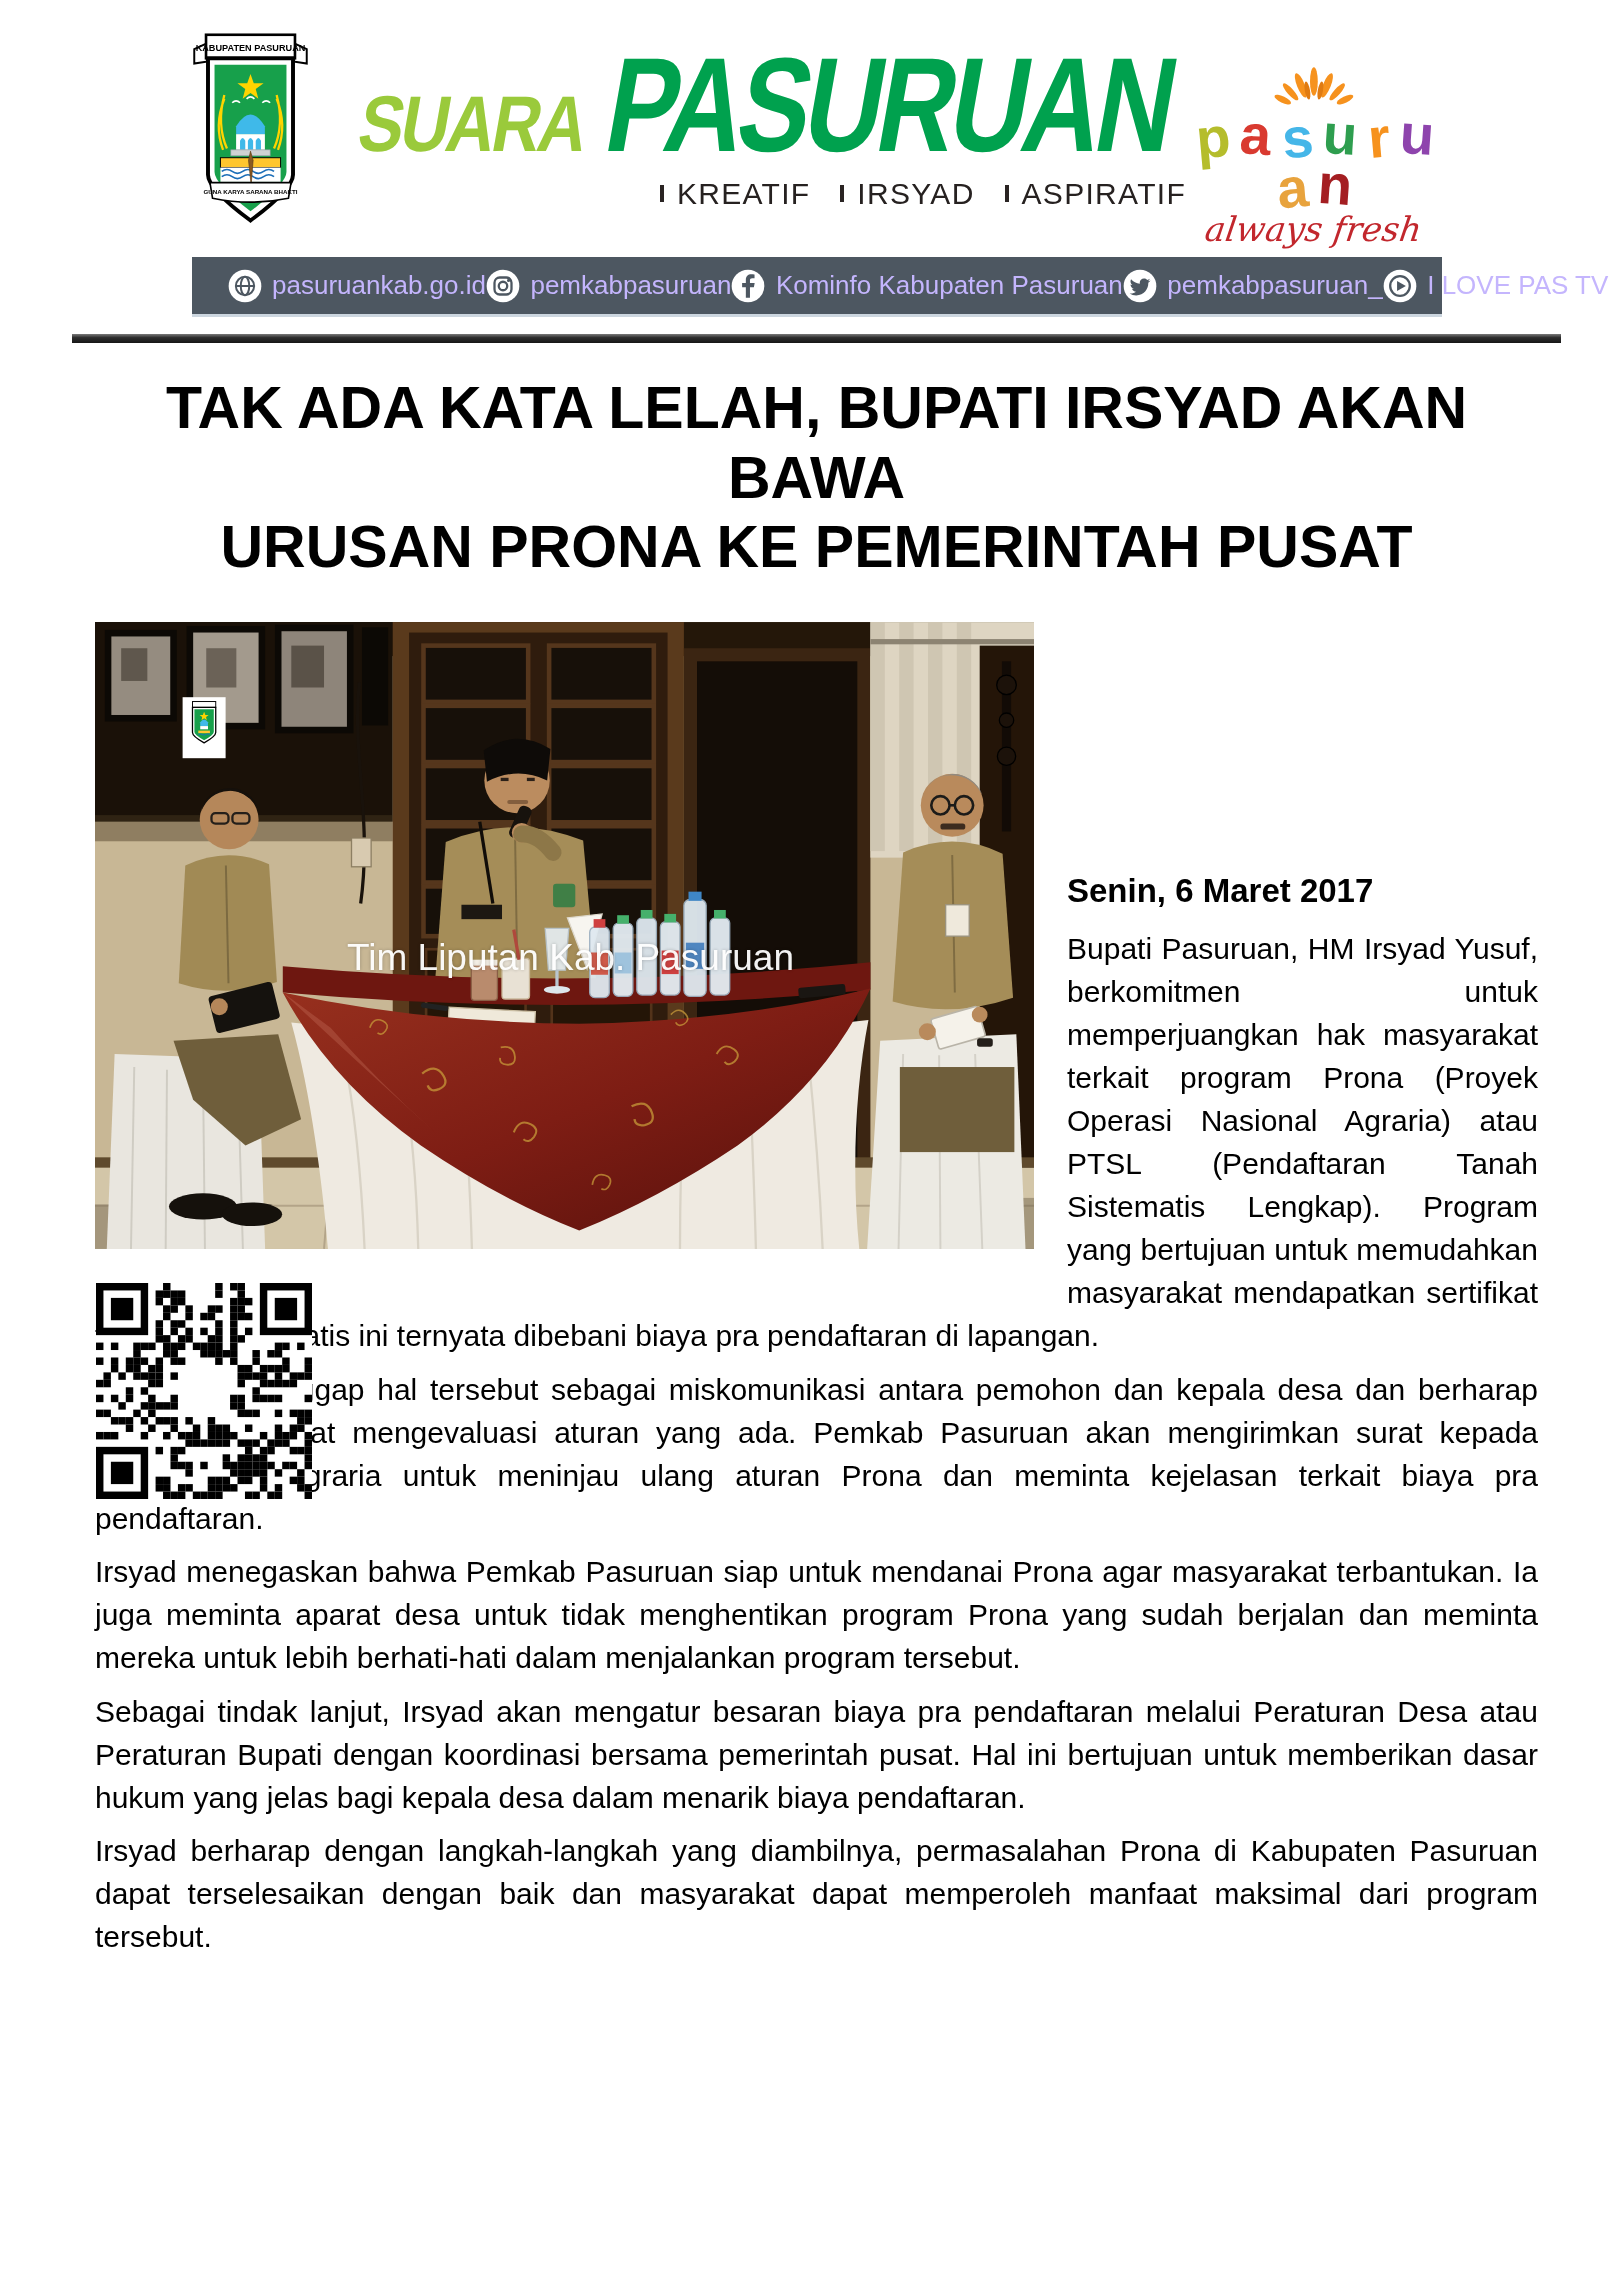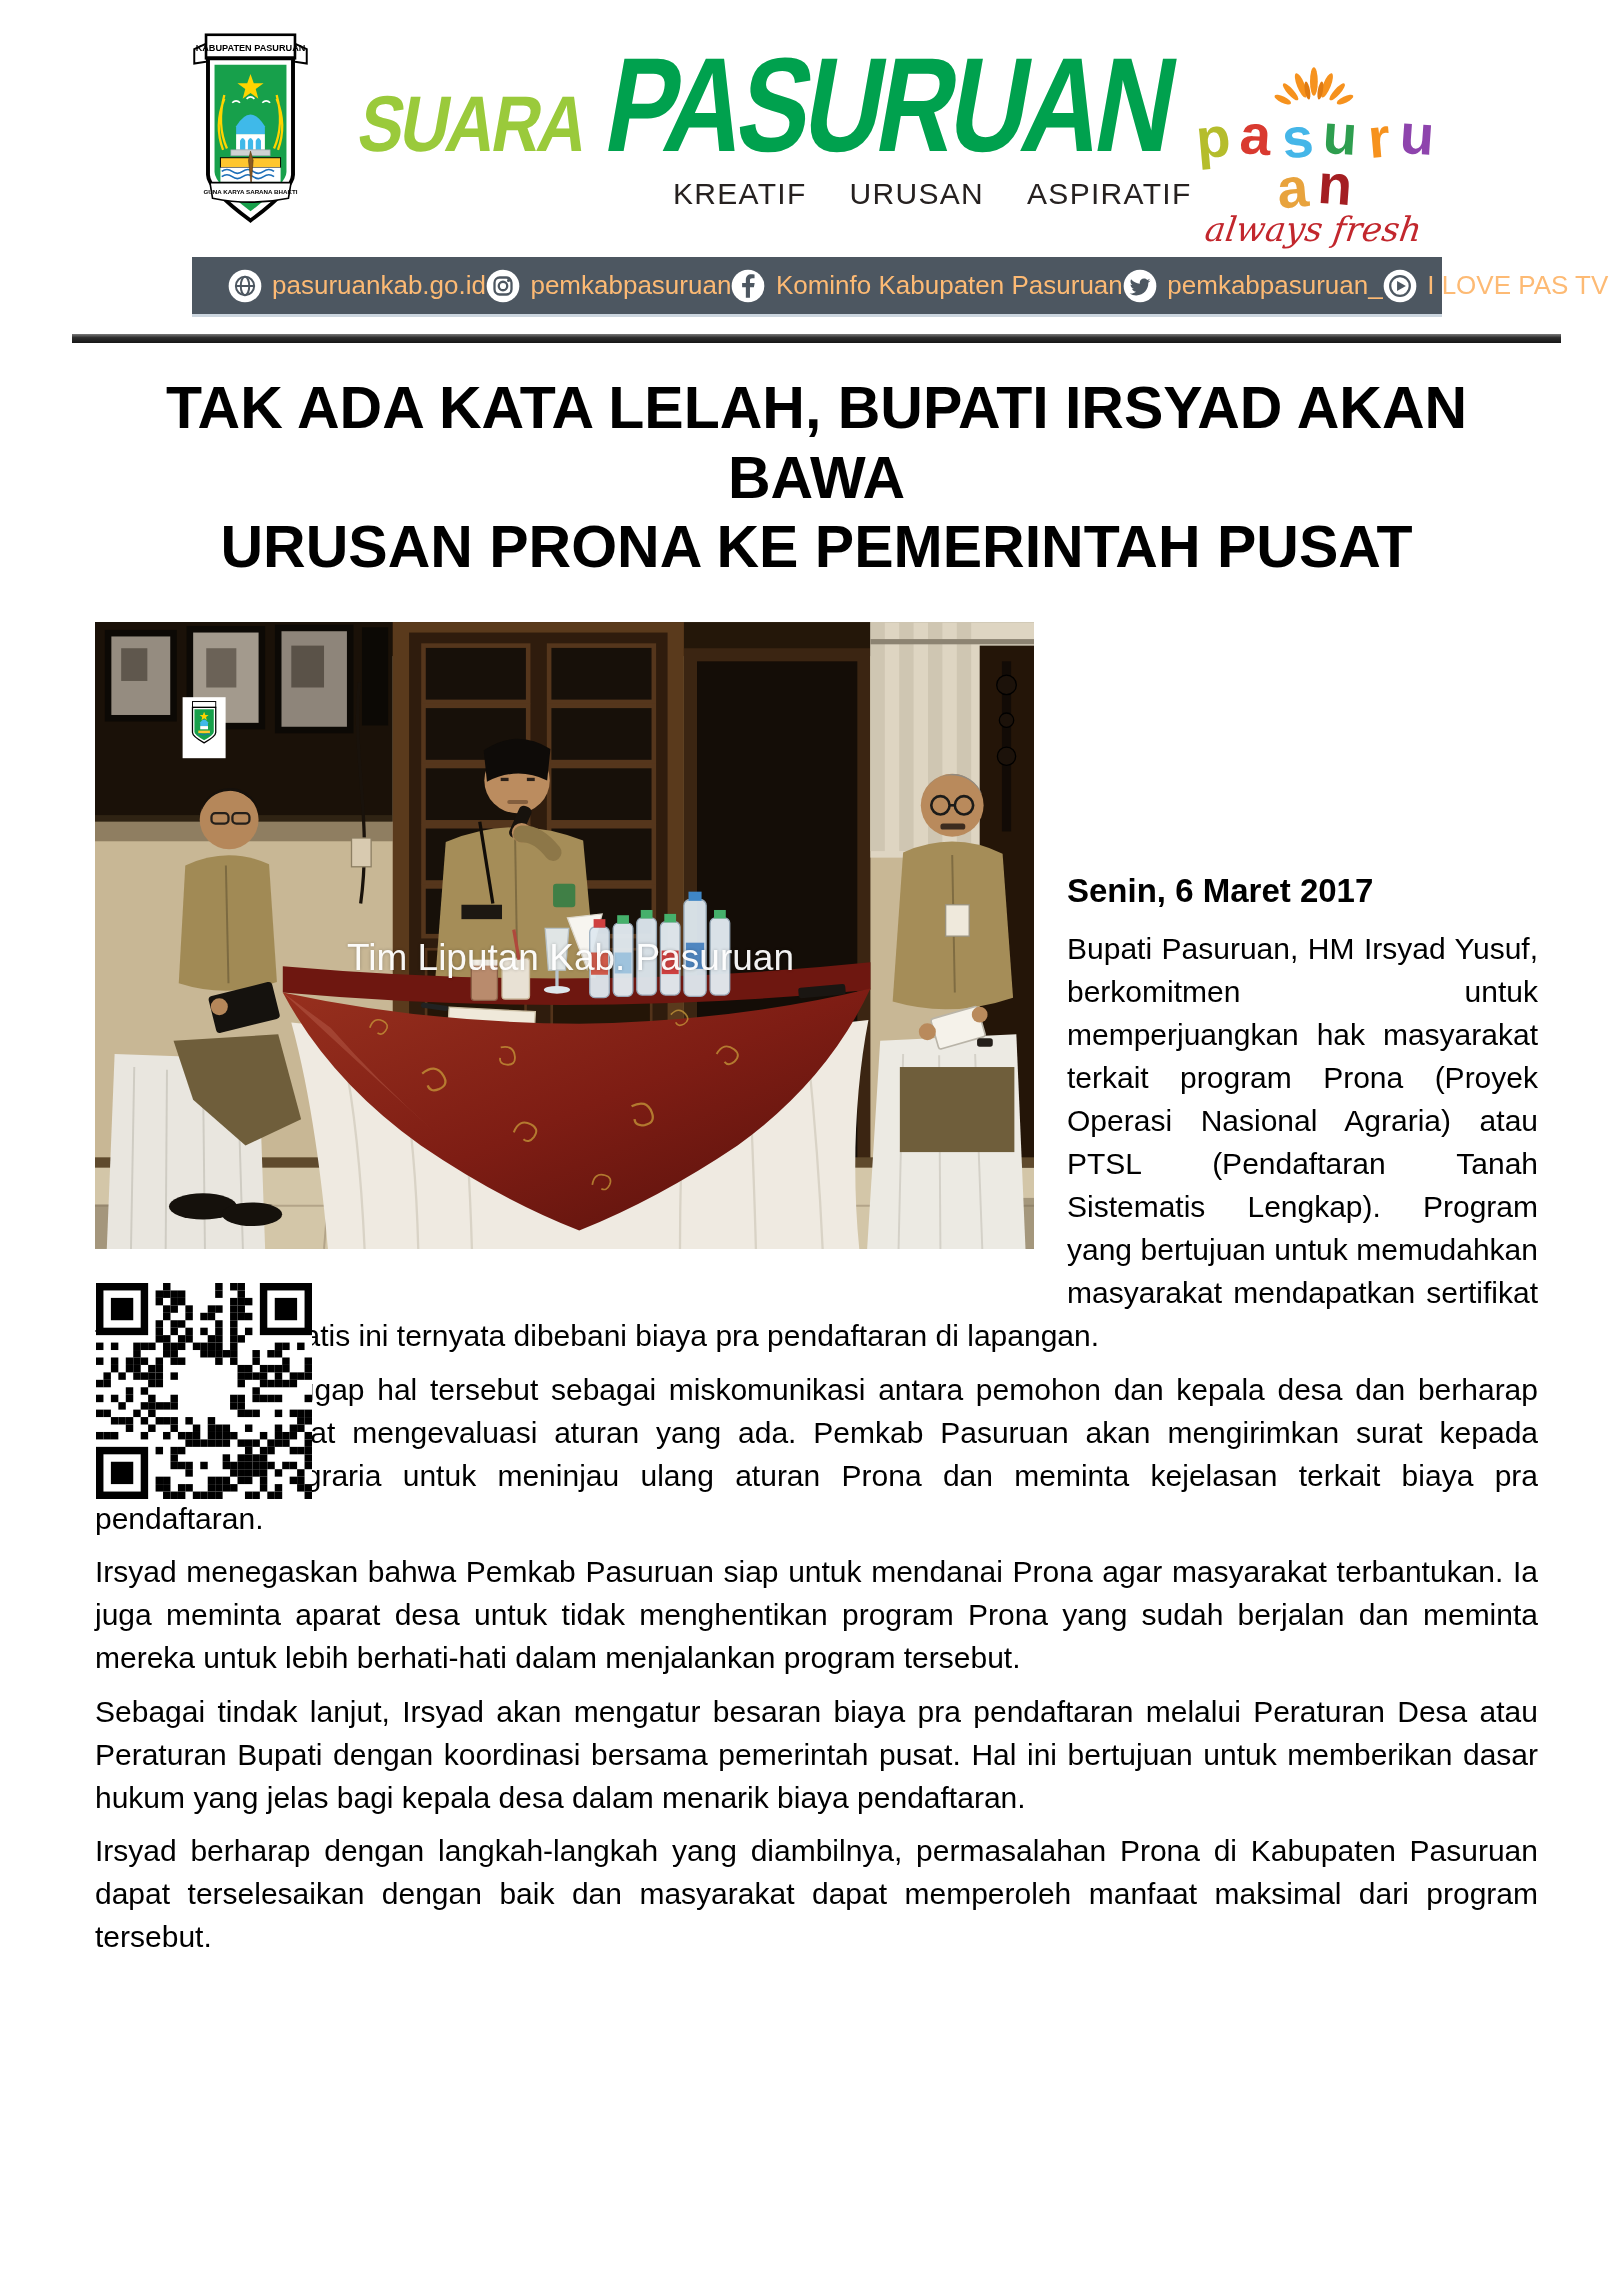--- a/index.html
+++ b/index.html
@@ -26,21 +26,21 @@
   .fresh-word span{display:inline-block;}
   .fresh-word span:nth-child(odd){transform:rotate(-5deg) translateY(1.3px);}
   .fresh-word span:nth-child(even){transform:rotate(4deg) translateY(-2px);}
   .fresh-script{font-family:"DejaVu Serif",serif;font-style:italic;font-size:34px;color:#c2272d;
                 margin-top:-3.9px;transform:skewX(-8deg);}
 
   
   .social-bar{width:1250px;margin:18.3px auto 0;background:#4d5761;height:60px;display:flex;
               align-items:center;justify-content:space-between;padding:0 36px;box-sizing:border-box;
               border-bottom:3.3px solid #ccd6df;}
-  .social-item{display:flex;align-items:center;color:#fdba74;font-size:26px;white-space:nowrap;}
+  .social-item{display:flex;align-items:center;color:#c4b5fd;font-size:26px;white-space:nowrap;}
   .social-item .icn{width:34px;height:34px;margin-right:10.5px;flex:0 0 auto;}
 
   .rule{height:9.8px;margin:16.4px -23px 0;background:linear-gradient(180deg,#7a7a7a 0%,#2e2e2e 40%,#161616 100%);}
 
   
   .headline{margin-top:31px;text-align:center;font-weight:bold;font-size:59px;line-height:1.17;
             letter-spacing:0;color:#000;}
 
   
   .article{margin-top:38px;font-size:30px;line-height:43px;text-align:justify;}
@@ -90,21 +90,21 @@
 
     <div class="wordmark-block">
       <div class="wordmark">
         <span class="suara">SUARA</span>
         <span class="pasuruan">PASURUAN</span>
       </div>
       <div class="tagline">
         <span class="sq"></span>
         <span>KREATIF</span>
         <span class="sq"></span>
-        <span>URUSAN</span>
+        <span>IRSYAD</span>
         <span class="sq"></span>
         <span>ASPIRATIF</span>
       </div>
     </div>
 
     <div class="fresh">
       <svg class="fresh-burst" viewBox="0 0 160 74">
         <g fill="#f6921e">
           <ellipse cx="80" cy="30" rx="6" ry="22"></ellipse>
           <ellipse cx="60" cy="36" rx="6" ry="20" transform="rotate(-22 60 36)"></ellipse>

